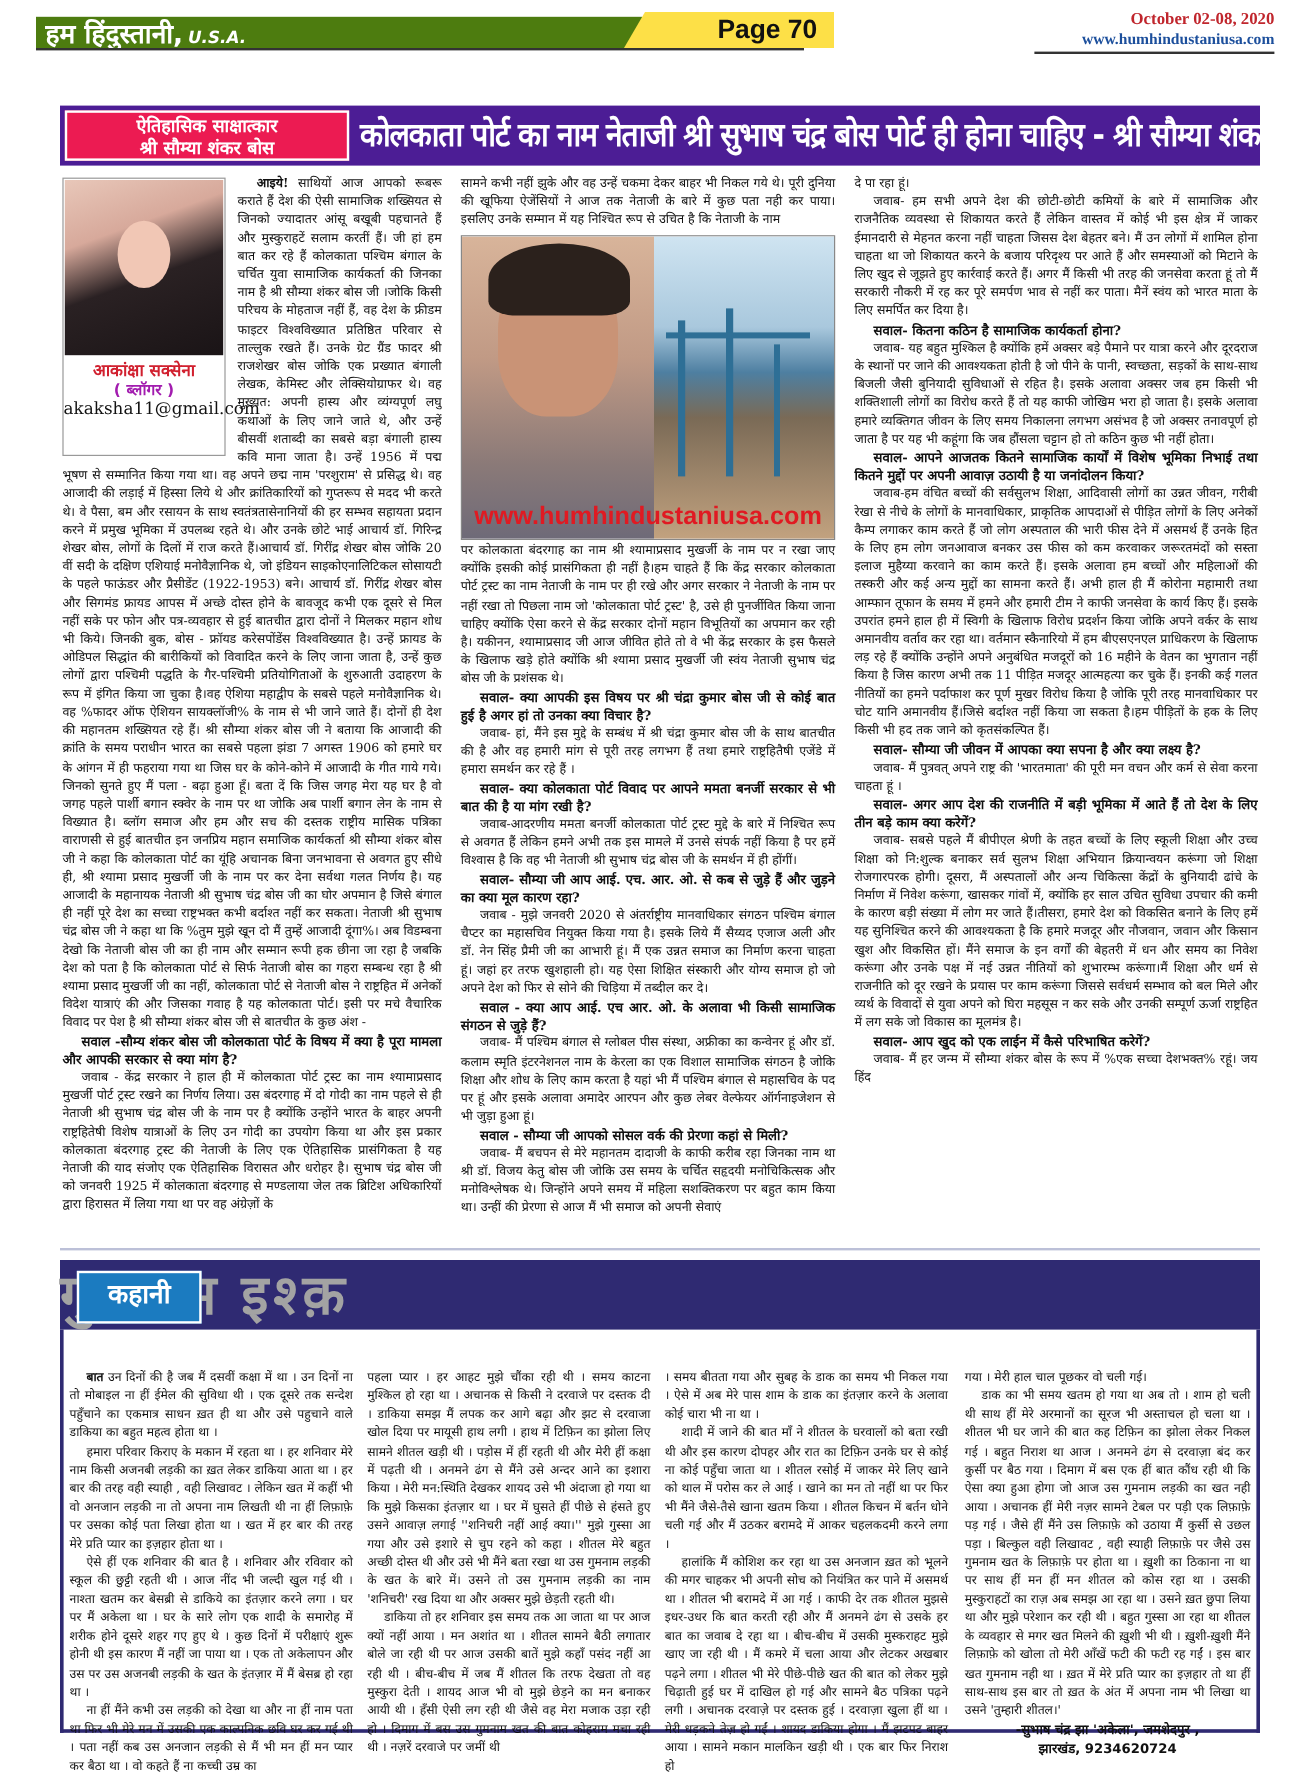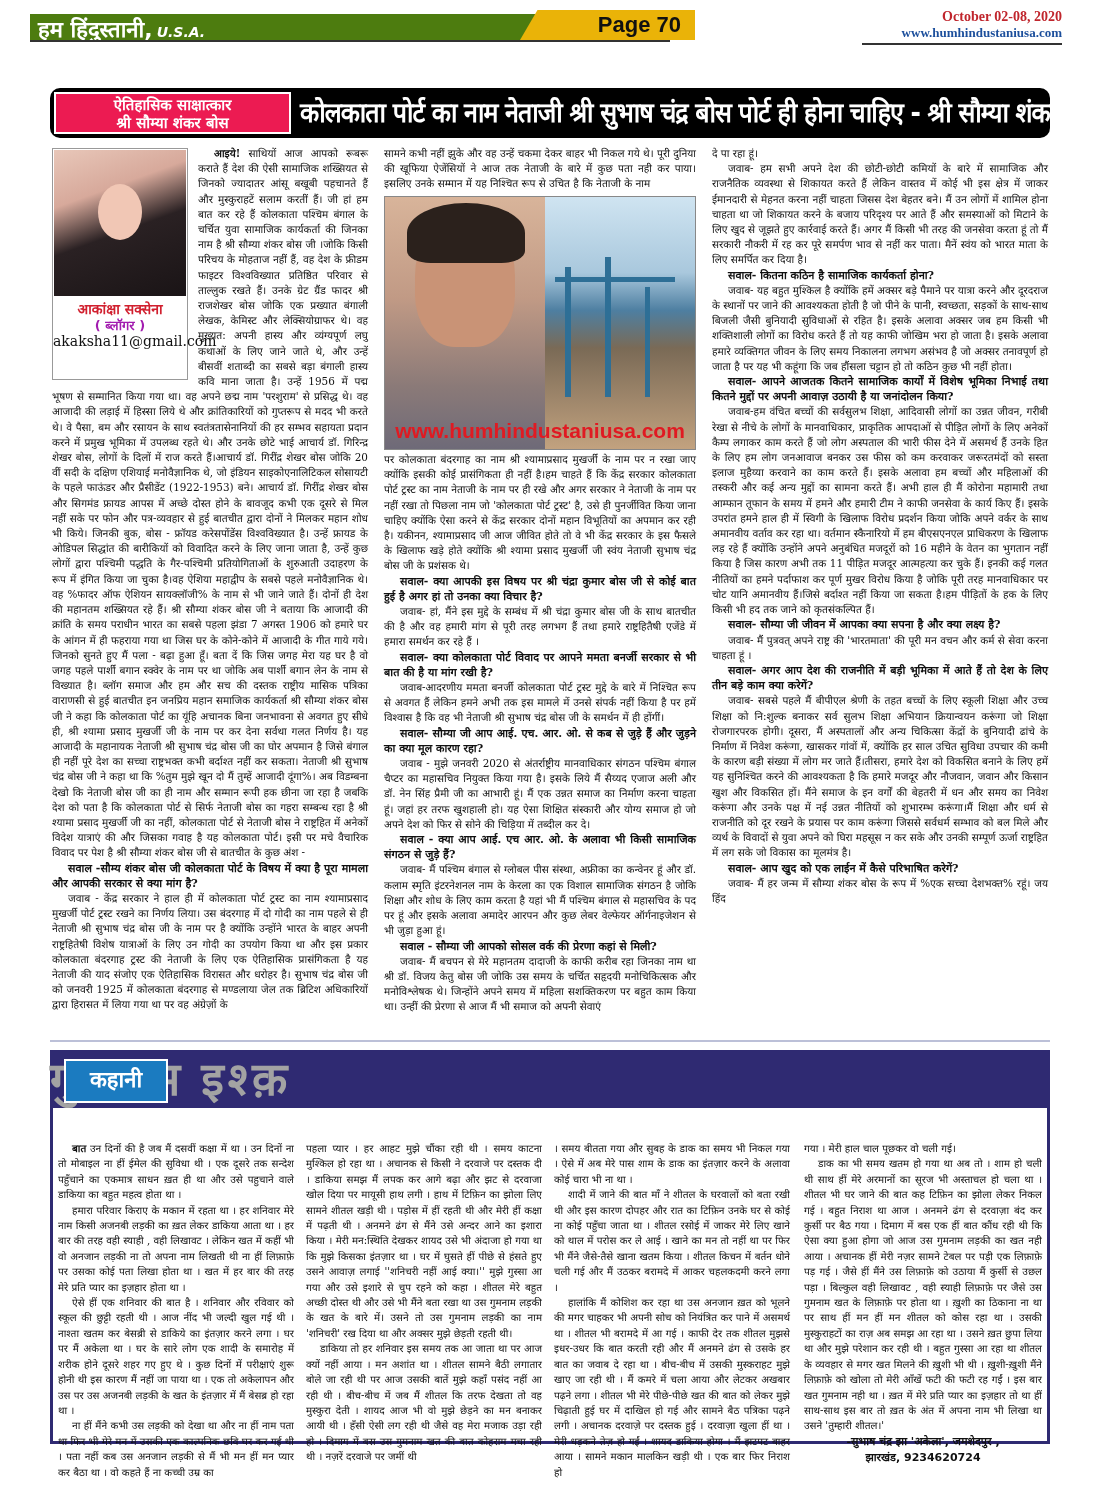--- a/index.html
+++ b/index.html
@@ -3,29 +3,29 @@
 <meta charset="utf-8">
 <style>
   * { box-sizing: border-box; margin: 0; padding: 0; }
   html, body { width: 1095px; height: 1490px; background: #ffffff; overflow: hidden; }
   body { font-family: "DejaVu Serif", "Liberation Serif", serif; color: #111; position: relative; }
 
   .masthead { position: absolute; left: 30px; top: 8px; width: 1040px; height: 34px; }
   .mast-green { position: absolute; left: 0; top: 6px; width: 505px; height: 26px; background: #4d7c0f; }
   .mast-logo { position: absolute; left: 8px; top: 2px; color: #fff; font-family: "DejaVu Sans", sans-serif; font-weight: bold; font-size: 22px; line-height: 28px; white-space: nowrap; }
   .mast-logo .usa { font-style: italic; font-size: 14px; margin-left: 4px; }
-  .mast-page { position: absolute; left: 490px; top: 2px; width: 175px; height: 30px; background: #eab308; clip-path: polygon(10% 0, 100% 0, 100% 100%, 0 100%); }
+  .mast-page { position: absolute; left: 490px; top: 2px; width: 175px; height: 30px; background: #fde047; clip-path: polygon(10% 0, 100% 0, 100% 100%, 0 100%); }
   .mast-page span { position: absolute; right: 14px; top: 2px; font-family: "Liberation Sans", sans-serif; font-weight: bold; font-size: 22px; color: #111; }
   .mast-rule { position: absolute; left: 0; top: 32px; width: 640px; height: 2px; background: #333; }
   .mast-date { position: absolute; right: 8px; top: 0; text-align: right; font-family: Liberation Serif, serif; font-weight: bold; }
   .mast-date .d { color: #c0262d; font-size: 14px; line-height: 17px; }
   .mast-date .u { color: #1c4f9c; font-size: 13px; line-height: 16px; }
   .mast-url-rule { position: absolute; right: 8px; top: 35px; width: 200px; height: 2px; background: #333; }
 
-  .title-banner { position: absolute; left: 50px; top: 88px; width: 1000px; height: 50px; background: #000000; border-radius: 10px; }
+  .title-banner { position: absolute; left: 50px; top: 88px; width: 1000px; height: 50px; background: #4c1d95; }
   .title-box { position: absolute; left: 4px; top: 4px; width: 237px; height: 42px; background: #ec1b52; border: 2px solid #fff; color: #fff; font-family: "DejaVu Sans", sans-serif; font-weight: bold; font-size: 15px; line-height: 18px; text-align: center; padding-top: 2px; }
   .title-main { position: absolute; left: 250px; top: 6px; right: 6px; color: #fff; font-family: "DejaVu Sans", sans-serif; font-weight: bold; font-size: 25px; line-height: 38px; white-space: nowrap; letter-spacing: -1px; transform: scaleY(1.1); }
 
   .col { position: absolute; font-size: 10.4px; line-height: 15.2px; text-align: justify; }
   .col p { text-indent: 16px; }
   .col p.q { font-weight: bold; font-size: 11px; }
   .col p.noind { text-indent: 0; }
   .lead { font-weight: bold; }
 
   .col1 { left: 52px; top: 146px; width: 316px; }

